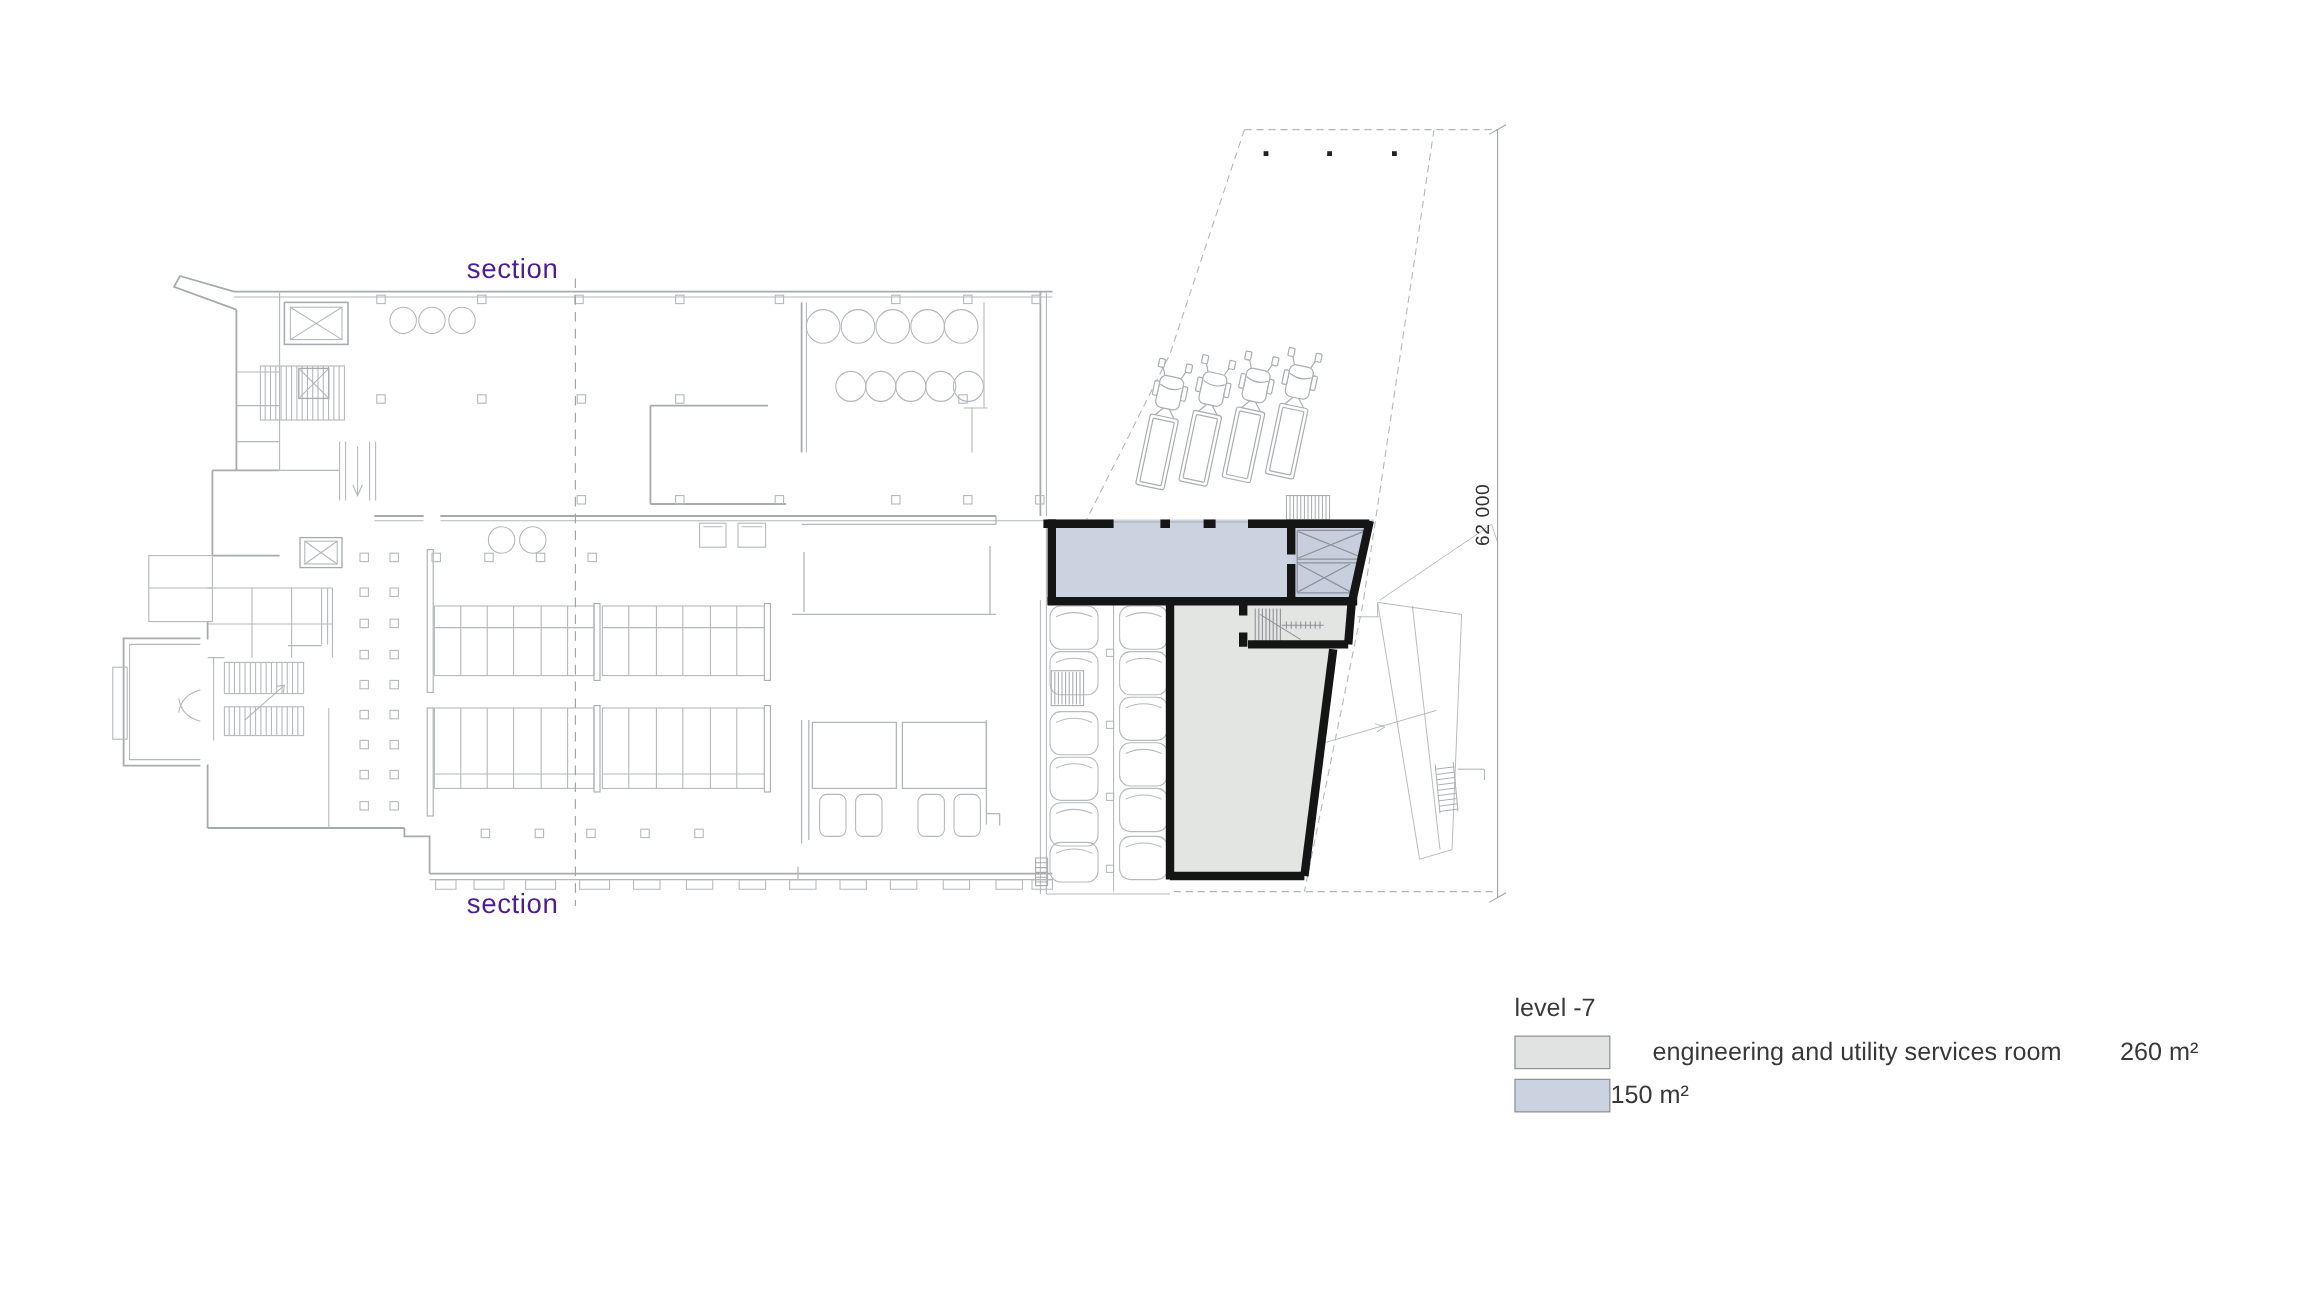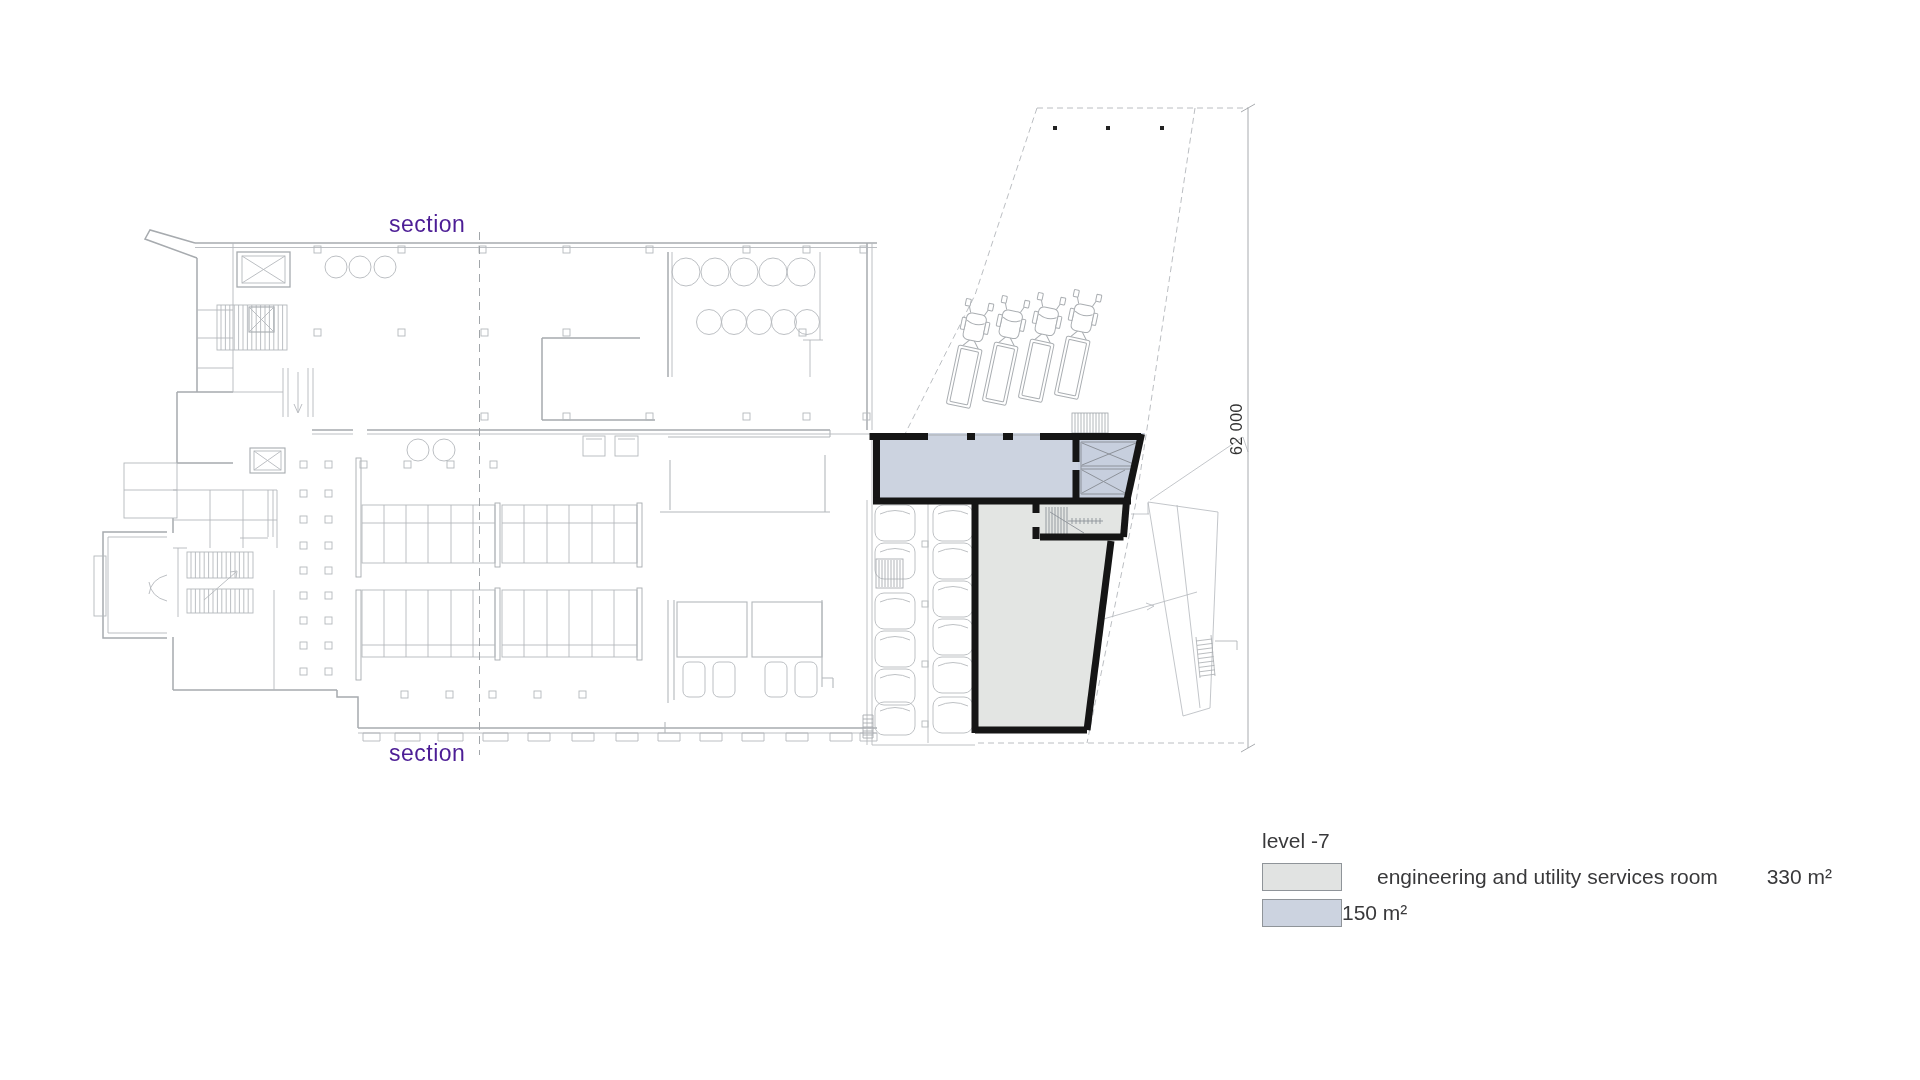--- a/index.html
+++ b/index.html
@@ -353,21 +353,21 @@
 
 <div class="label section-label" style="left:389px;top:740px;">section</div>
 
 <div class="label dim-label" style="left:1192px;top:420px;">62 000</div>
 
 <div class="legend">
   <div class="legend-title">level -7</div>
   <div class="legend-row">
     <div class="swatch" style="background-color: rgb(225, 227, 226);"></div>
     <div class="legend-label">engineering and utility services room</div>
-    <div class="legend-value">330 m²</div>
+    <div class="legend-value">260 m²</div>
   </div>
   <div class="legend-row">
     <div class="swatch" style="background-color: rgb(204, 211, 224);"></div>
     <div class="legend-value">150 m²</div>
   </div>
 </div>
 
 </div>
 
 </body></html>

